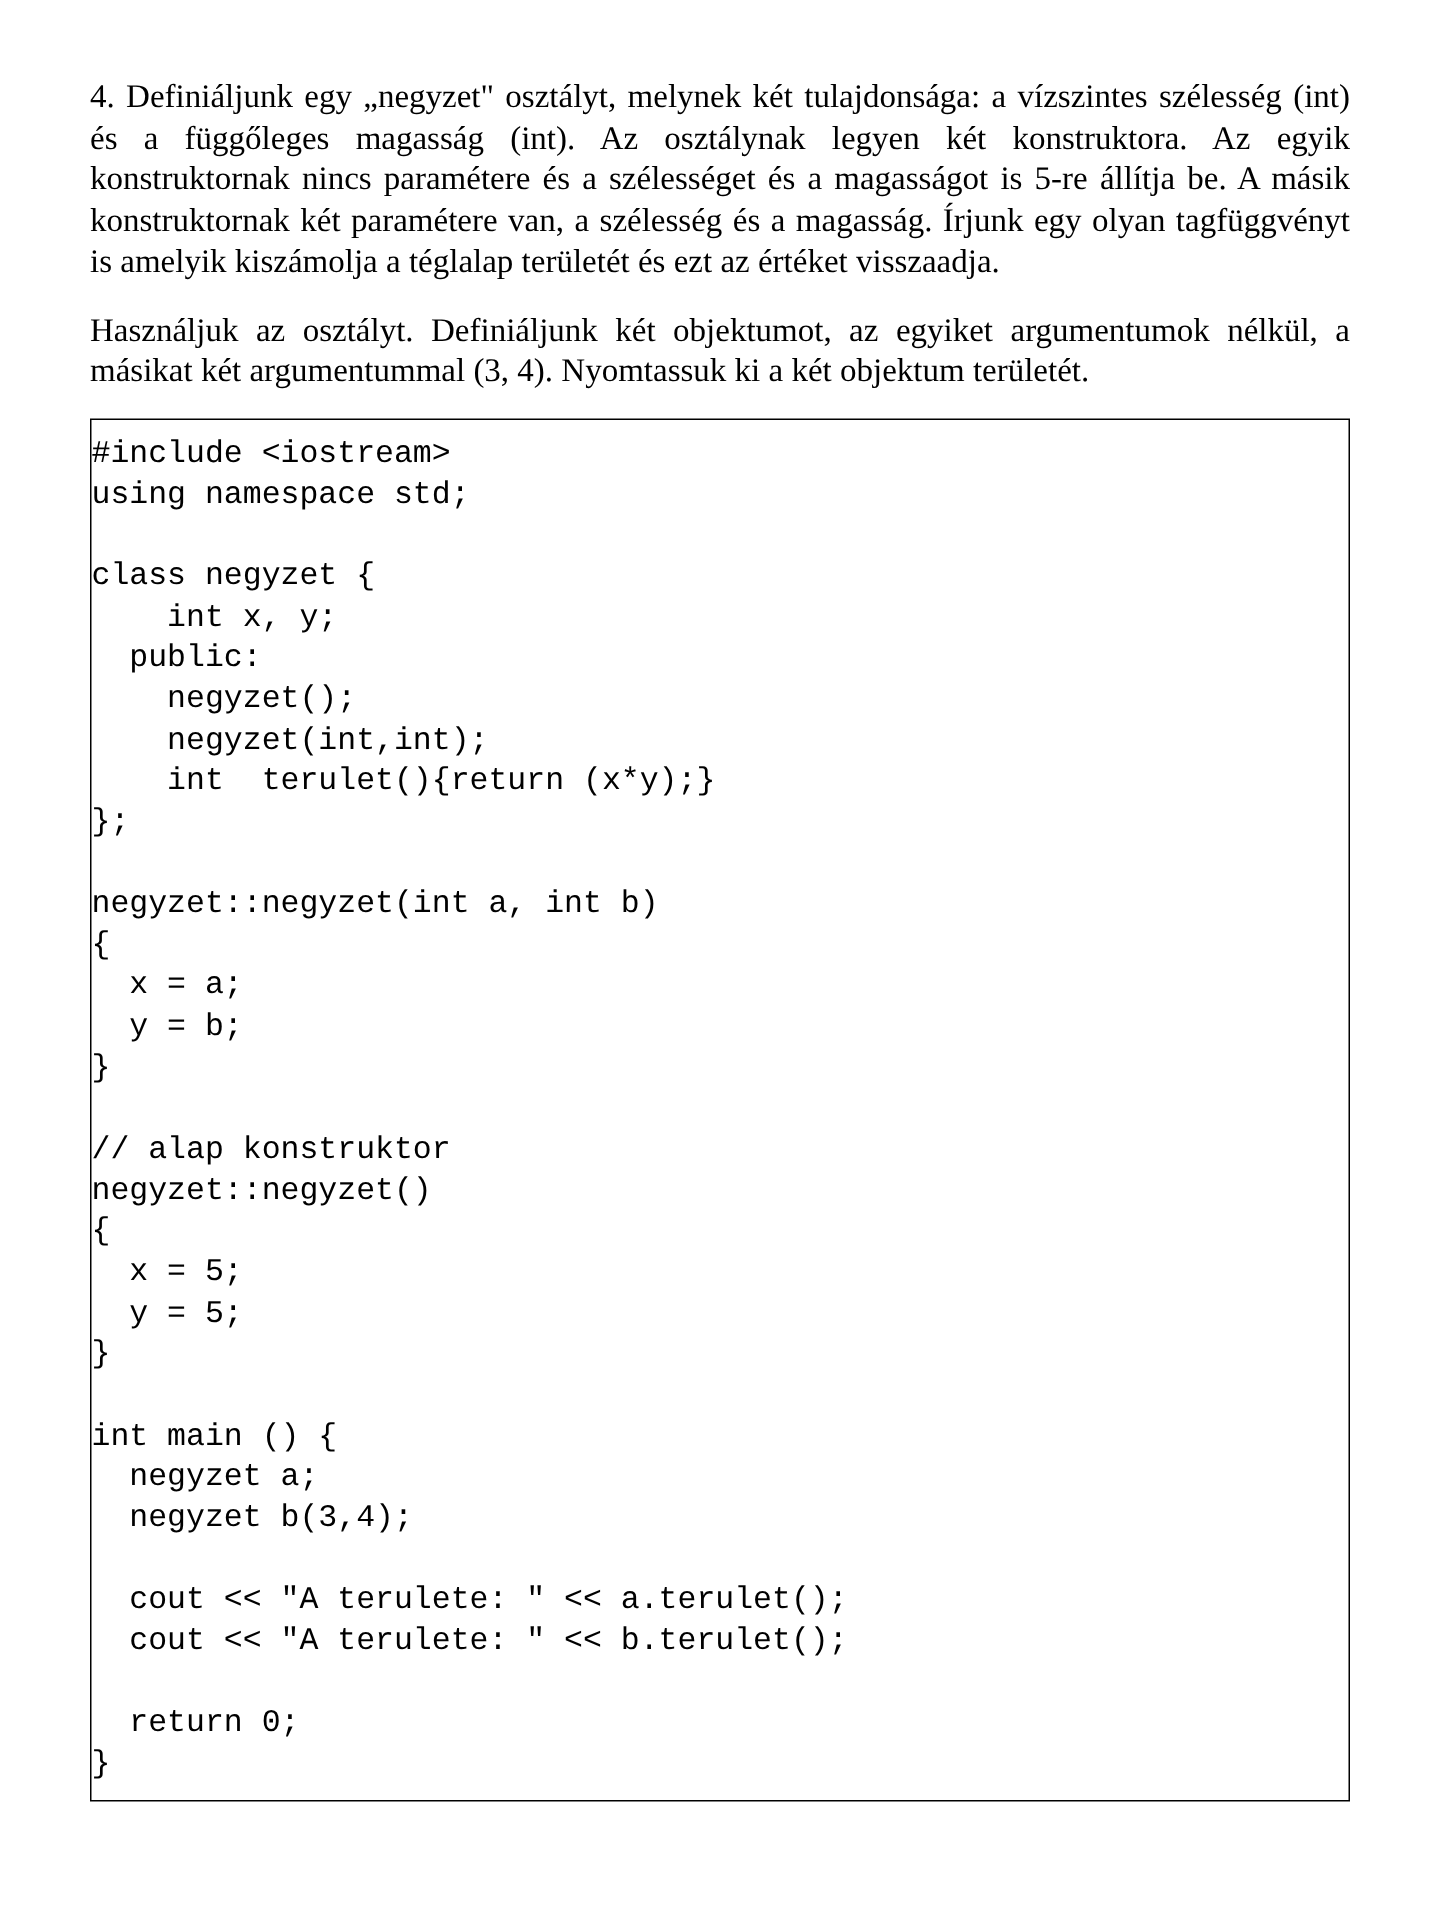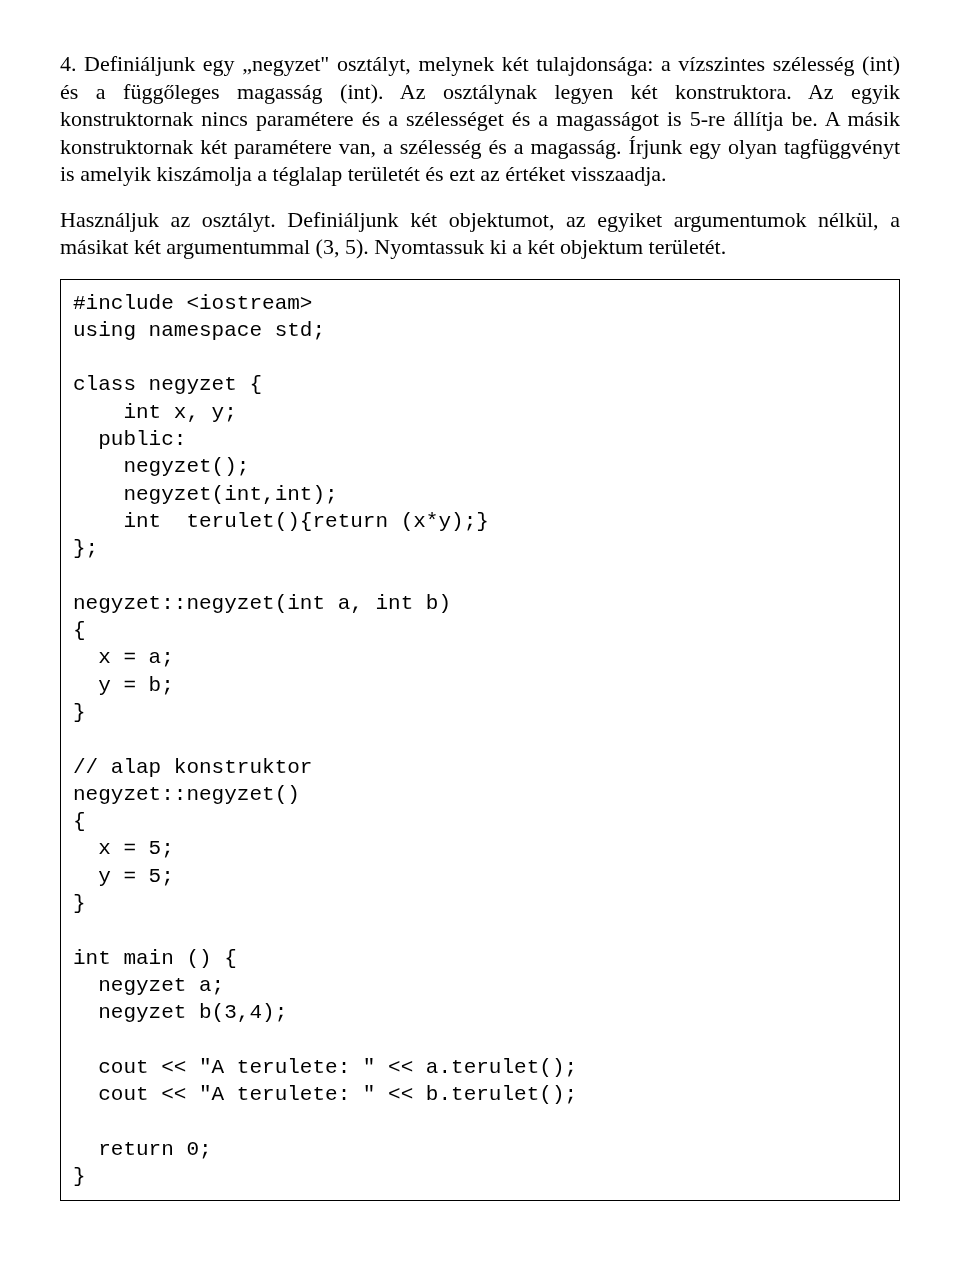--- a/index.html
+++ b/index.html
@@ -12,33 +12,33 @@
     box-sizing: border-box;
   }
   .exercise {
     font-size: 22px;
     line-height: 1.25;
     text-align: justify;
     margin-bottom: 18px;
   }
   .code-box {
     border: 1.5px solid #000;
-    padding: 10px 12px;
+    padding: 10px 0;
     font-family: "Courier New", Courier, monospace;
     font-size: 21px;
     line-height: 1.3;
     white-space: pre;
     overflow: hidden;
   }
 </style>
 </head>
 <body>
 
 <div class="exercise">4. Definiáljunk egy „negyzet" osztályt, melynek két tulajdonsága: a vízszintes szélesség (int) és a függőleges magasság (int). Az osztálynak legyen két konstruktora. Az egyik konstruktornak nincs paramétere és a szélességet és a magasságot is 5-re állítja be. A másik konstruktornak két paramétere van, a szélesség és a magasság. Írjunk egy olyan tagfüggvényt is amelyik kiszámolja a téglalap területét és ezt az értéket visszaadja.</div>
-<div class="exercise">Használjuk az osztályt. Definiáljunk két objektumot, az egyiket argumentumok nélkül, a másikat két argumentummal (3, 5). Nyomtassuk ki a két objektum területét.</div>
+<div class="exercise">Használjuk az osztályt. Definiáljunk két objektumot, az egyiket argumentumok nélkül, a másikat két argumentummal (3, 4). Nyomtassuk ki a két objektum területét.</div>
 
 <div class="code-box">#include &lt;iostream&gt;
 using namespace std;
 
 class negyzet {
     int x, y;
   public:
     negyzet();
     negyzet(int,int);
     int  terulet(){return (x*y);}

